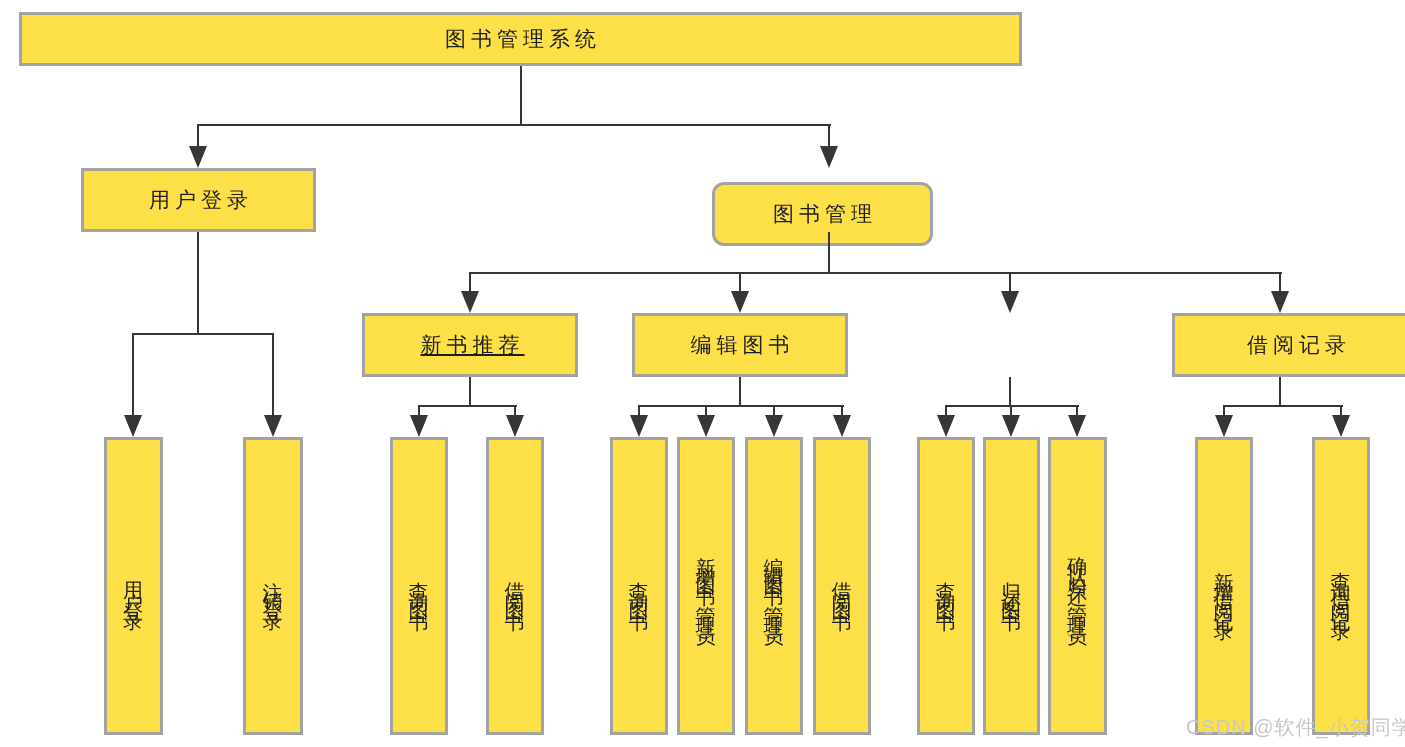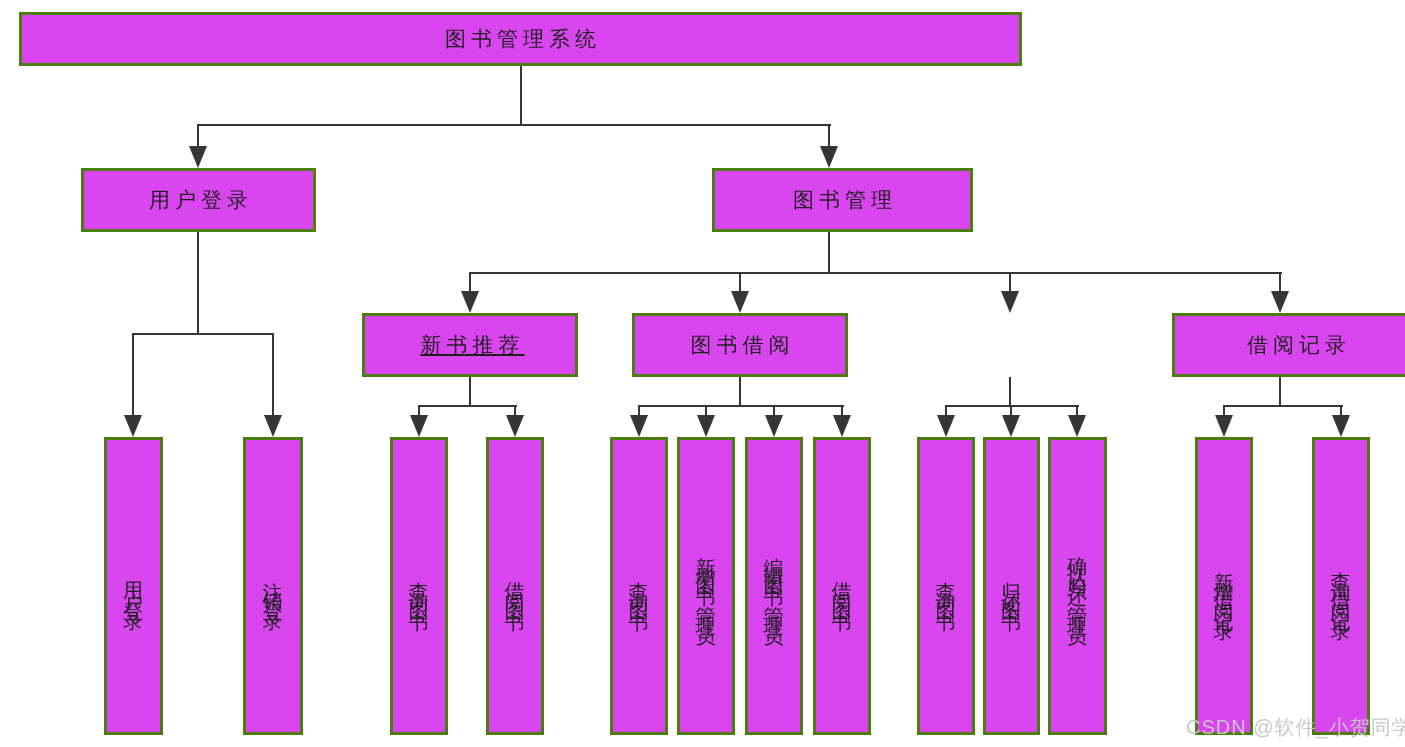--- a/index.html
+++ b/index.html
@@ -7,22 +7,22 @@
     position: relative;
     width: 1405px;
     height: 747px;
     background: #ffffff;
     font-family: "Liberation Sans", sans-serif;
     overflow: hidden;
   }
   .box {
     position: absolute;
     box-sizing: border-box;
-    border: 3px solid #4d7c0f;
-    background: #d946ef;
+    border: 3px solid #a3a3a3;
+    background: #fde047;
     display: flex;
     align-items: center;
     justify-content: center;
     color: #1f1f1f;
     font-size: 21px;
     letter-spacing: 5px;
     text-indent: 5px; 
     white-space: nowrap;
   }
   .leaf {
@@ -40,21 +40,21 @@
   .arrow {
     position: absolute;
     width: 0; height: 0;
     border-left: 9px solid transparent;
     border-right: 9px solid transparent;
     border-top: 22px solid #363636;
   }
   
   #n-root           { left: 19px;   top: 12px;  width: 1003px; height: 54px; }
   #n-user-login     { left: 81px;   top: 168px; width: 235px;  height: 64px; }
-  #n-book-mgmt      { left: 712px;  top: 168px; width: 261px;  height: 64px; }
+  #n-book-mgmt      { left: 712px;  top: 182px; width: 221px;  height: 64px; border-radius: 12px; }
   #n-new-book       { left: 362px;  top: 313px; width: 216px;  height: 64px; text-decoration: underline; }
   #n-book-borrow    { left: 632px;  top: 313px; width: 216px;  height: 64px; }
   #n-current-borrow { left: 902px;  top: 313px; width: 216px;  height: 64px; }
   #n-borrow-record  { left: 1172px; top: 313px; width: 249px;  height: 64px; }
   .leaf { top: 437px; height: 298px; width: 58px; }
   #leaf-0  { left: 104px; width: 59px; }
   #leaf-1  { left: 243px; width: 60px; }
   #leaf-2  { left: 390px; }
   #leaf-3  { left: 486px; }
   #leaf-4  { left: 610px; }
@@ -81,21 +81,21 @@
 <body>
 
 <div class="stage">
 
   <div class="box" id="n-root">图书管理系统</div>
 
   <div class="box" id="n-user-login">用户登录</div>
   <div class="box" id="n-book-mgmt">图书管理</div>
 
   <div class="box" id="n-new-book">新书推荐</div>
-  <div class="box" id="n-book-borrow">图书借阅</div>
+  <div class="box" id="n-book-borrow">编辑图书</div>
   <div class="box" id="n-borrow-record">借阅记录</div>
 
   <div class="box leaf" id="leaf-0">用户登录</div>
   <div class="box leaf" id="leaf-1">注销登录</div>
   <div class="box leaf" id="leaf-2">查询图书</div>
   <div class="box leaf" id="leaf-3">借阅图书</div>
   <div class="box leaf" id="leaf-4">查询图书</div>
   <div class="box leaf" id="leaf-5">新增图书（管理员）</div>
   <div class="box leaf" id="leaf-6">编辑图书（管理员）</div>
   <div class="box leaf" id="leaf-7">借阅图书</div>

